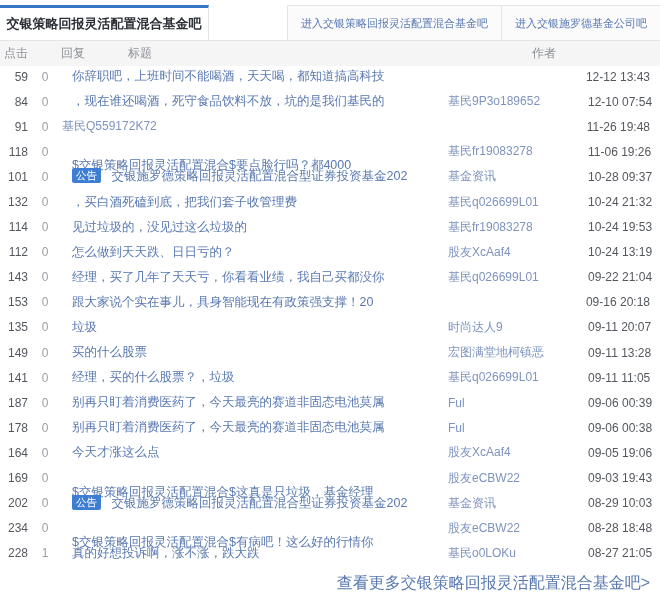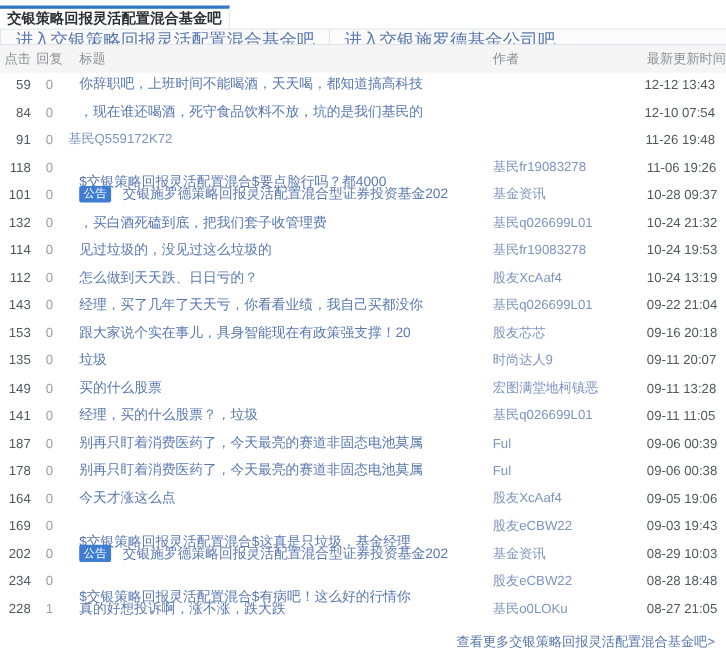--- a/index.html
+++ b/index.html
@@ -3,42 +3,42 @@
 <meta charset="utf-8">
 <style>
   html,body { margin:0; padding:0; background:#fff; }
   .page {
     position:relative; width:660px; height:599px; overflow:hidden; background:#fff;
     font-family:"Liberation Sans","DejaVu Sans",sans-serif;
     --accent-blue:#3376c8; --badge-blue:#3d7dd3; --link-blue:#5878b0;
     --author-blue:#7e93bf; --text-dark:#54585e; --text-gray:#9aa0a6;
     --header-gray:#8d9197; --header-bg:#f5f5f6; --border-gray:#e3e5e8; --tab-text:#2b2f36;
   }
-  .tabbar { position:absolute; top:5px; left:0; right:0; height:35px; display:flex;flex-direction:column; }
+  .tabbar { position:absolute; top:5px; left:0; right:0; height:35px; display:flex; }
   .tab {
     box-sizing:border-box; width:209px; background:#fff;
     border-top:3px solid var(--accent-blue); border-right:1px solid var(--border-gray);
     display:flex; align-items:center; justify-content:center;
     font-weight:bold; font-size:13px; color:var(--tab-text); white-space:nowrap; cursor:default;
   }
   .tab-spacer { flex:1; }
   .toplinks {
     display:flex; box-sizing:border-box; background:#fbfbfc;
     border-left:1px solid var(--border-gray); border-top:1px solid var(--border-gray);
   }
   .toplink {
-    display:flex; align-items:center; padding:0 13px; font-size:16px;
+    display:flex; align-items:center; padding:0 13px; font-size:11px;
     color:var(--link-blue); text-decoration:none; cursor:pointer; white-space:nowrap;
   }
   .toplink + .toplink { border-left:1px solid var(--border-gray); }
 
   .thead {
     position:absolute; top:40px; left:0; right:0; height:26px; box-sizing:border-box;
     background:var(--header-bg); border-top:1px solid var(--border-gray);
-    display:flex; align-items:center; font-size:12px; color:var(--header-gray);
+    display:flex; align-items:center; font-size:12px; color:var(--header-gray);gap:28px;
   }
   .col-clicks { width:28px; flex:none; text-align:right; }
   .col-replies { width:34px; flex:none; text-align:center; }
   .col-title { width:386px; flex:none; box-sizing:border-box; padding-left:10px;
                text-align:left; white-space:nowrap; overflow:hidden; }
   .col-author { width:140px; flex:none; white-space:nowrap; overflow:hidden; }
   .col-time { flex:1; text-align:right; padding-right:10px; white-space:nowrap; }
 
   .tbody { position:absolute; top:64px; left:0; right:0; }
   .row { height:25.1px; display:flex; align-items:center; font-size:12px; }
@@ -50,21 +50,21 @@
   .row .col-time { color:var(--text-dark); }
   .badge {
     display:inline-block; background:var(--badge-blue); color:#fff;
     font-size:10.5px; line-height:1; padding:2.5px 4px; border-radius:2px;
     margin-right:7px; position:relative; top:-1px;
   }
   .footer {
     position:absolute; top:568px; left:0; right:0; height:31px;
     display:flex; align-items:center; justify-content:flex-end; padding-right:10px; box-sizing:border-box;
   }
-  .footer a { font-size:12px; color:var(--link-blue); text-decoration:none; cursor:pointer; }
+  .footer a { font-size:16px; color:var(--link-blue); text-decoration:none; cursor:pointer; }
 </style>
 </head>
 <body>
 
 <div class="page">
 
   <div class="tabbar">
     <div class="tab">
       <span>交银策略回报灵活配置混合基金吧</span>
     </div>
@@ -94,20 +94,21 @@
       <span class="col-time">12-12 13:43</span>
     </div>
 
     <div class="row">
       <span class="col-clicks">84</span>
       <span class="col-replies">0</span>
       <span class="col-title">
         
         <span class="title-text">，现在谁还喝酒，死守食品饮料不放，坑的是我们基民的</span>
       </span>
+      <span class="col-author">基民9P3o189652</span>
       <span class="col-time">12-10 07:54</span>
     </div>
 
     <div class="row">
       <span class="col-clicks">91</span>
       <span class="col-replies">0</span>
       <span class="col-author">基民Q559172K72</span>
       <span class="col-time">11-26 19:48</span>
     </div>
 
@@ -177,21 +178,20 @@
       <span class="col-time">09-22 21:04</span>
     </div>
 
     <div class="row">
       <span class="col-clicks">153</span>
       <span class="col-replies">0</span>
       <span class="col-title">
         
         <span class="title-text">跟大家说个实在事儿，具身智能现在有政策强支撑！20</span>
       </span>
-      <span class="col-author">股友芯芯</span>
       <span class="col-time">09-16 20:18</span>
     </div>
 
     <div class="row">
       <span class="col-clicks">135</span>
       <span class="col-replies">0</span>
       <span class="col-title">
         
         <span class="title-text">垃圾</span>
       </span>

